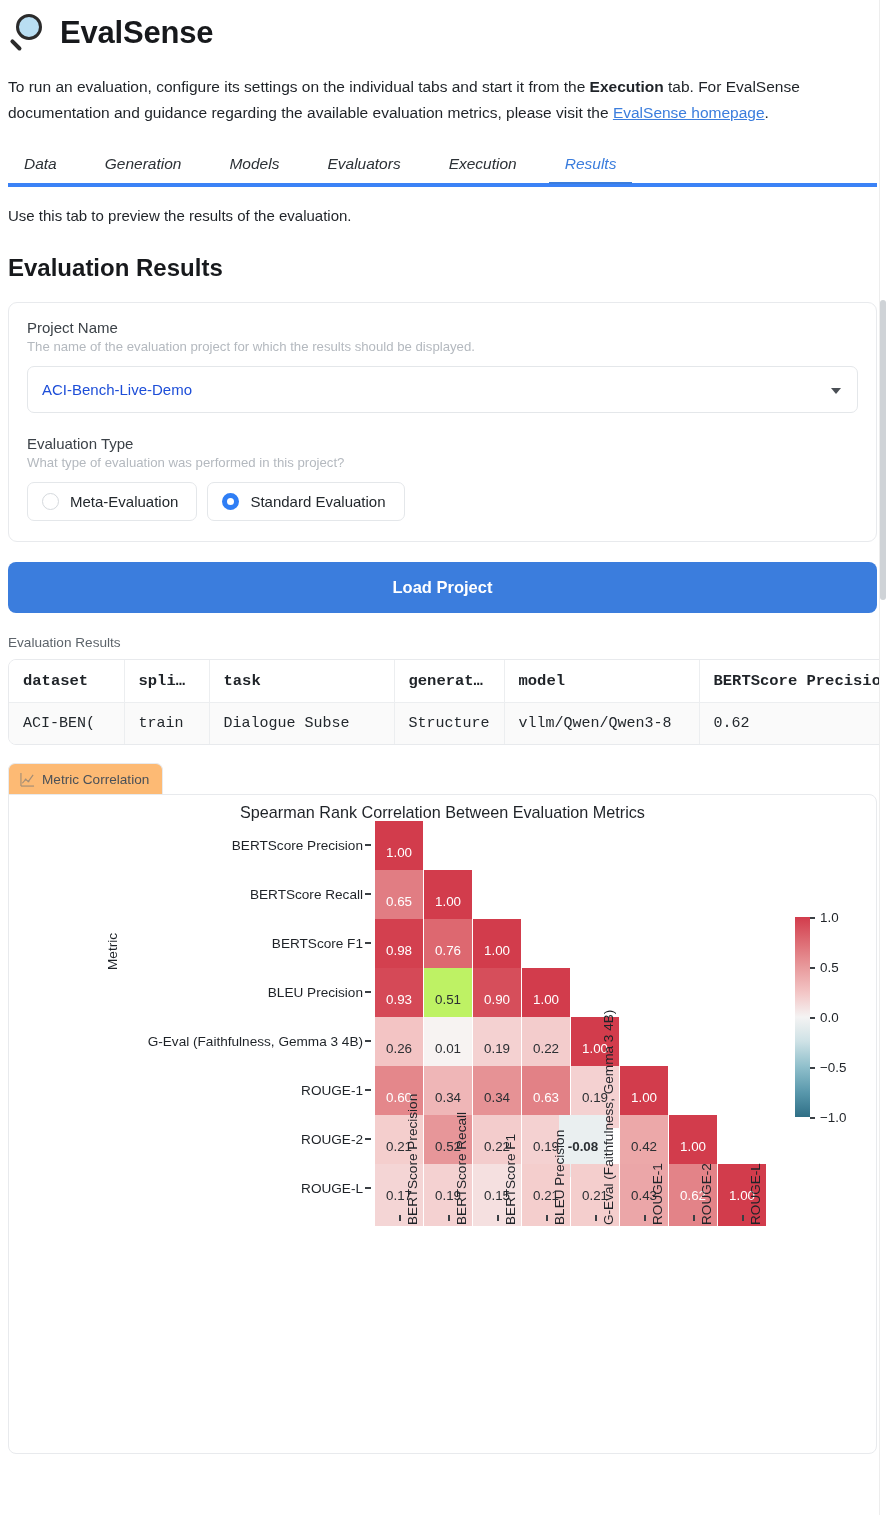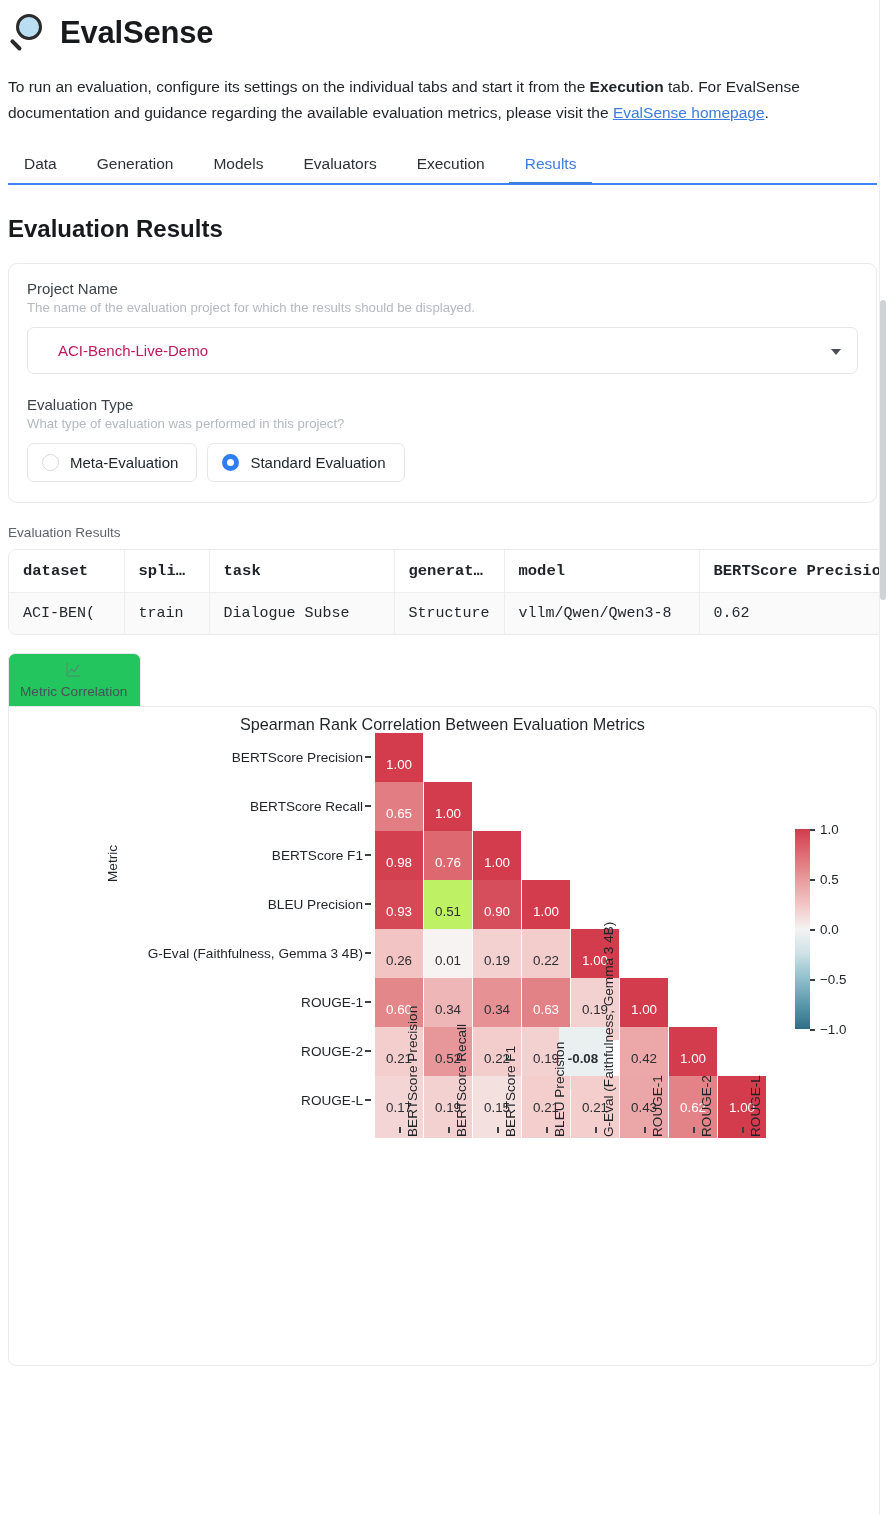--- a/index.html
+++ b/index.html
@@ -25,21 +25,21 @@
     position:absolute; left:3px; top:26px; width:14px; height:4px; background:#2b2b2b;
     transform: rotate(45deg); transform-origin: left center; border-radius:2px;
   }
   .app-title { font-size: 31px; font-weight: 700; letter-spacing:-0.2px; color:#17191c; }
 
   .intro { font-size: 15.5px; line-height: 1.65; color:#1f2328; margin: 14px 0 12px 0; max-width: 866px; }
   .intro b { font-weight: 700; }
   .intro a { color:#3b7ddd; text-decoration: underline; }
 
   
-  .tabbar { display:flex; align-items:flex-end; gap: 8px; margin-top: 22px; border-bottom: 2px solid #3b82f6; }
+  .tabbar { display:flex; align-items:flex-end; gap: 16px; margin-top: 22px; border-bottom: 4px solid #3b82f6; font-style: italic; }
   .tab {
     padding: 8px 16px 9px 16px; font-size: 15.5px; color:#2c3136; cursor:pointer;
     border-bottom: 2.5px solid transparent; margin-bottom:-1px; white-space:nowrap;
   }
   .tab.active { color:#3b7ddd; border-bottom-color:#3b7ddd; }
 
   .subnote { font-size: 15px; color:#1f2328; margin: 20px 0 0 0; }
 
   .section-title { font-size: 24px; font-weight: 700; margin: 30px 0 0 0; color:#17191c; }
 
@@ -48,21 +48,21 @@
     margin-top: 20px; border:1px solid #e8eaed; border-radius: 9px; background:#fff;
     padding: 16px 18px 20px 18px;
   }
   .field-label { font-size: 15px; color:#3c4248; margin-bottom: 3px; }
   .field-help { font-size: 13.2px; color:#b4b9bf; margin-bottom: 12px; }
 
   .select-box {
     height: 47px; border:1px solid #e4e7ea; border-radius: 7px; background:#fff;
     display:flex; align-items:center; padding: 0 14px; position:relative; cursor:pointer;
   }
-  .select-value { font-size: 15px; color:#be185d;margin-left:16px; }
+  .select-value { font-size: 15px; color:#1d4ed8; }
   .select-caret {
     position:absolute; right:16px; top:50%; margin-top:-2px;
     width:0;height:0;border-left:5px solid transparent;border-right:5px solid transparent;
     border-top:6px solid #4a4f55;
   }
 
   .field-block2 { margin-top: 22px; }
   .radio-row { display:flex; gap: 10px; margin-top: 12px; }
   .radio-pill {
     display:flex; align-items:center; gap: 11px; border:1px solid #e4e7ea; border-radius:7px;
@@ -94,21 +94,21 @@
   table.results th { font-size: 15.5px; font-weight: 700; color:#1f2328; background:#fff; border-bottom:1px solid #eceef0; }
   table.results td { font-size: 15px; color:#23282d; background:#fafafa; }
   table.results th:last-child, table.results td:last-child { border-right:none; }
 
   
   .plot-panel { margin-top: 18px; position:relative; }
   .plot-tabs { display:flex; }
   .plot-tab {
     display:flex; align-items:center; gap:7px; font-size: 13.6px; color:#4b5158;
     border:1px solid #e8eaed; border-bottom:none; border-radius: 7px 7px 0 0;
-    padding: 8px 13px 8px 11px; background:#22c55e; cursor:pointer;flex-direction:column;
+    padding: 8px 13px 8px 11px; background:#fdba74; cursor:pointer;
   }
   .chart-icon { width:15px; height:15px; flex:none; opacity:.62; }
   .plot-body {
     border:1px solid #e8eaed; border-radius: 0 8px 8px 8px; background:#fff;
     height: 660px; position:relative; overflow:hidden; margin-top:-1px;padding-left:36px;
   }
 
   
   .hm-title {
     position:absolute; left:0; right:0; top: 8px; text-align:center;
@@ -166,20 +166,21 @@
 
   <div class="tabbar">
     <div class="tab">Data</div>
     <div class="tab">Generation</div>
     <div class="tab">Models</div>
     <div class="tab">Evaluators</div>
     <div class="tab">Execution</div>
     <div class="tab active">Results</div>
   </div>
 
+  <p class="subnote">Use this tab to preview the results of the evaluation.</p>
   <h2 class="section-title">Evaluation Results</h2>
 
   <div class="card">
     <div class="field-label">Project Name</div>
     <div class="field-help">The name of the evaluation project for which the results should be displayed.</div>
     <div class="select-box">
       <span class="select-value">ACI-Bench-Live-Demo</span>
       <span class="select-caret"></span>
     </div>
 
@@ -192,20 +193,21 @@
           <span class="radio-label">Meta-Evaluation</span>
         </div>
         <div class="radio-pill">
           <span class="radio-dot on"></span>
           <span class="radio-label">Standard Evaluation</span>
         </div>
       </div>
     </div>
   </div>
 
+  <button class="load-btn">Load Project</button>
 
   <div class="table-caption">Evaluation Results</div>
   <div class="table-wrap">
     <div class="table-scroll">
       <table class="results">
         <thead>
             <tr>
           <th style="width:115px">dataset</th>
           <th style="width:85px">spli…</th>
           <th style="width:185px">task</th>

